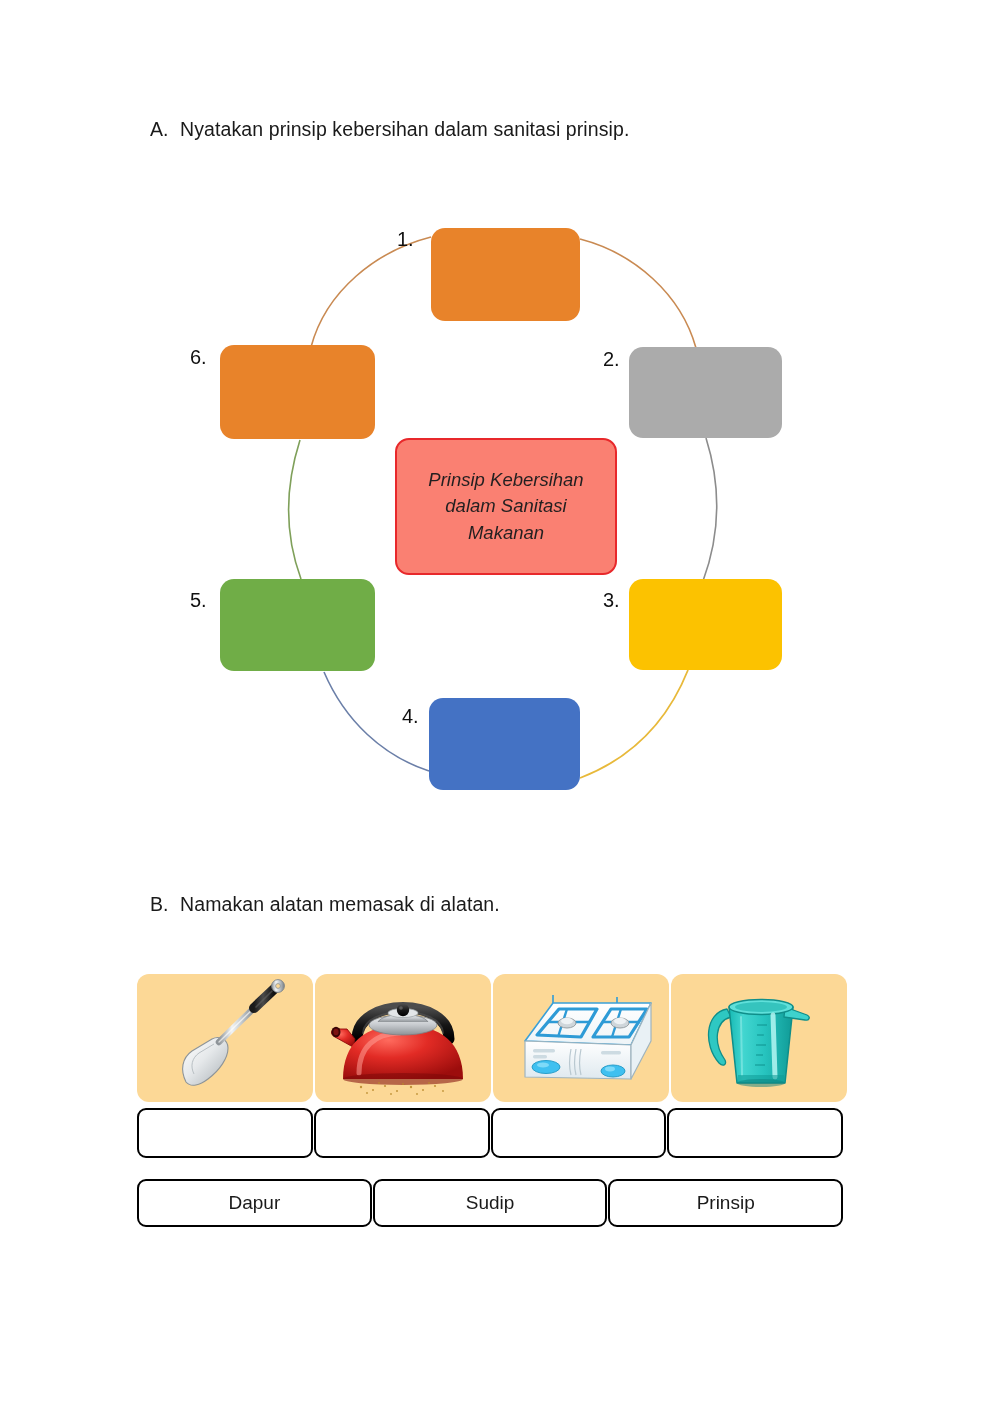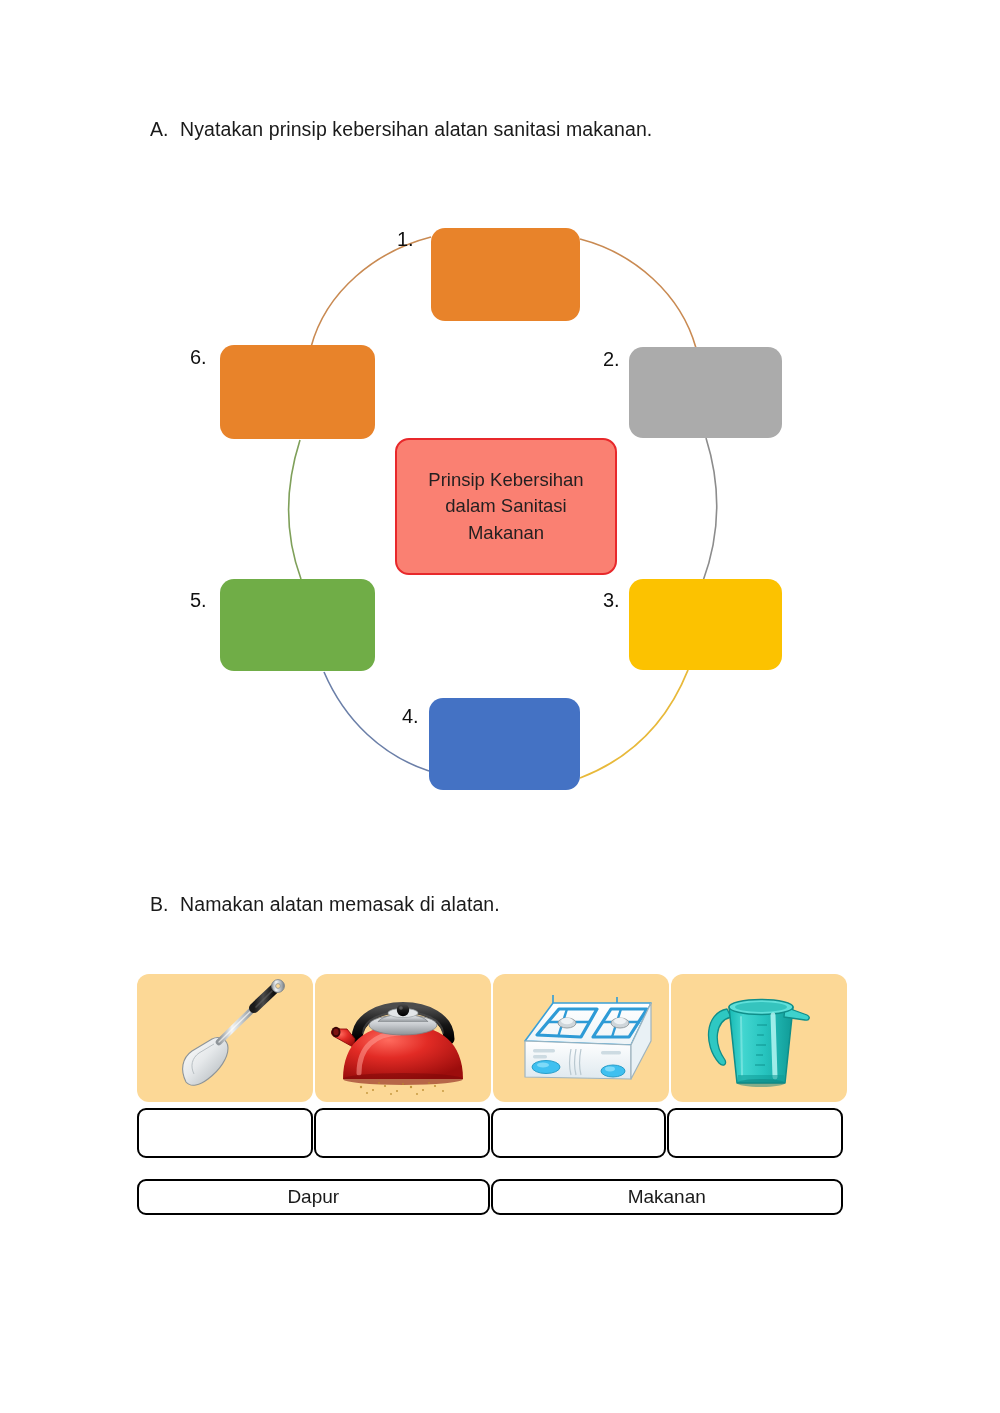--- a/index.html
+++ b/index.html
@@ -75,20 +75,21 @@
     width: 222px; height: 137px;
     border-radius: 14px;
     display: flex;
     align-items: center;
     justify-content: center;
     text-align: center;
     font-size: 18.5px;
     line-height: 1.42;
     color: #231f20;
     padding: 16px 10px;
+    font-style: italic;
   }
 
   
   #picture-row {
     position: absolute;
     left: 137px; top: 974px;
     width: 710px; height: 128px;
     display: flex;
     gap: 2px;
   }
@@ -115,42 +116,42 @@
     flex: 1 1 0;
     border: 2.2px solid #000;
     border-radius: 9px;
     background: #fff;
   }
 
   
   #wordbank-row {
     position: absolute;
     left: 137px; top: 1179px;
-    width: 706px; height: 36px;
+    width: 706px; height: 48px;
     display: flex;
     gap: 1px;
   }
   .word-box {
     flex: 1 1 0;
     border: 2.2px solid #000;
     border-radius: 9px;
     background: #fff;
     display: flex;
     align-items: center;
     justify-content: center;
     font-size: 19px;
     color: #1a1a1a;
   }
 </style>
 </head>
 <body style="background: rgb(255, 255, 255);">
 
 <div class="section-heading" id="heading-a">
   <span class="sec-letter">A.</span>
-  <span class="sec-text">Nyatakan prinsip kebersihan alatan sanitasi makanan.</span>
+  <span class="sec-text">Nyatakan prinsip kebersihan dalam sanitasi prinsip.</span>
 </div>
 
 <div id="cycle-diagram">
 
   <svg id="cycle-arcs" viewBox="0 0 700 625">
 
     <path fill="none" stroke="#C98A52" stroke-width="1.6" d="M 161 152 C 176 96 226 56 281 42"></path>
 
     <path fill="none" stroke="#C98A52" stroke-width="1.6" d="M 430 44 C 484 58 531 99 546 153"></path>
 
@@ -374,14 +375,15 @@
 
 <div id="answer-row">
   <div class="answer-box"></div>
   <div class="answer-box"></div>
   <div class="answer-box"></div>
   <div class="answer-box"></div>
 </div>
 
 <div id="wordbank-row">
   <div class="word-box">Dapur</div>
-  <div class="word-box">Makanan</div>
+  <div class="word-box">Sudip</div>
+  <div class="word-box">Prinsip</div>
 </div>
 
 </body></html>

